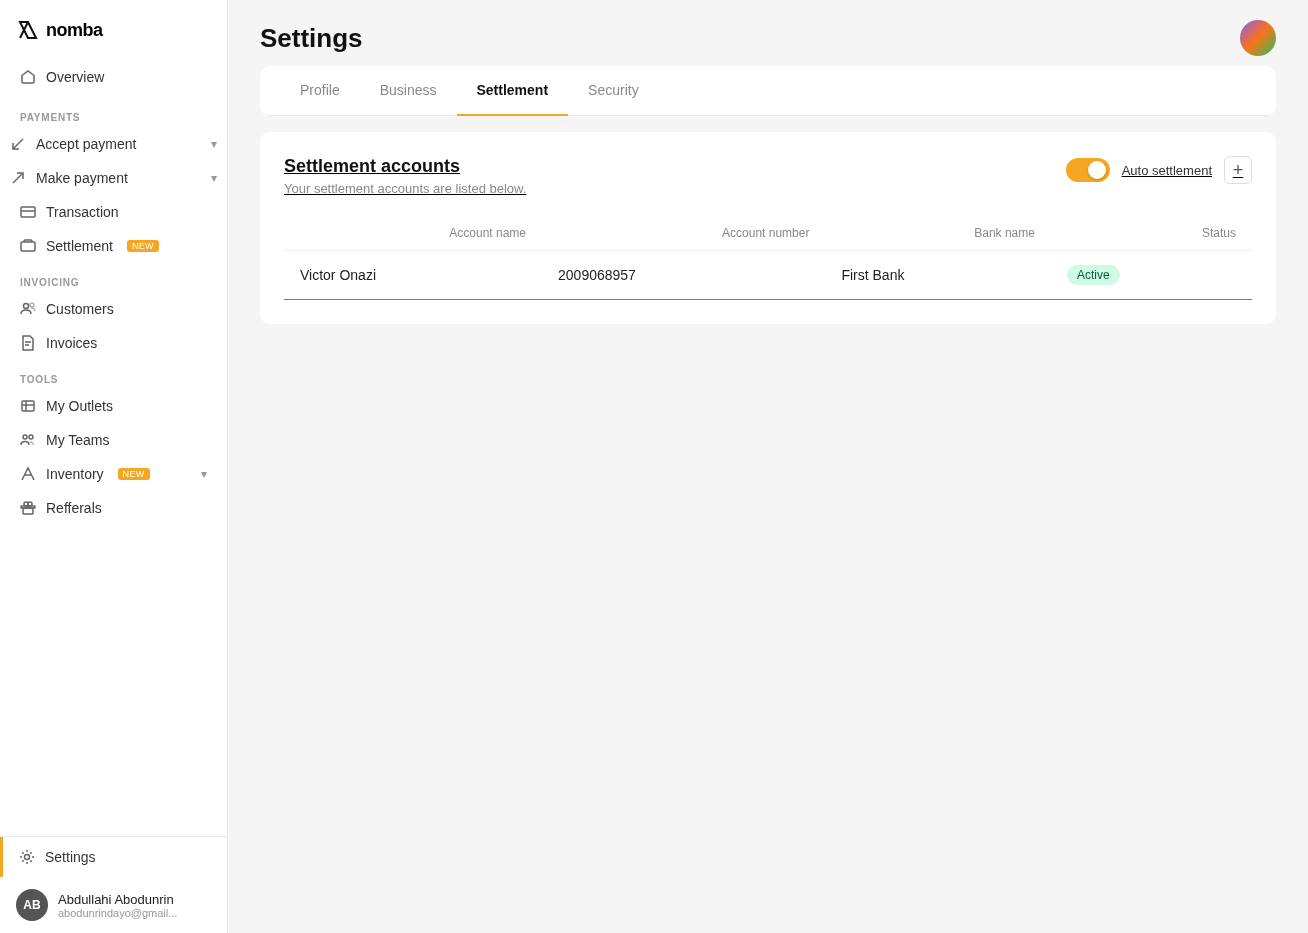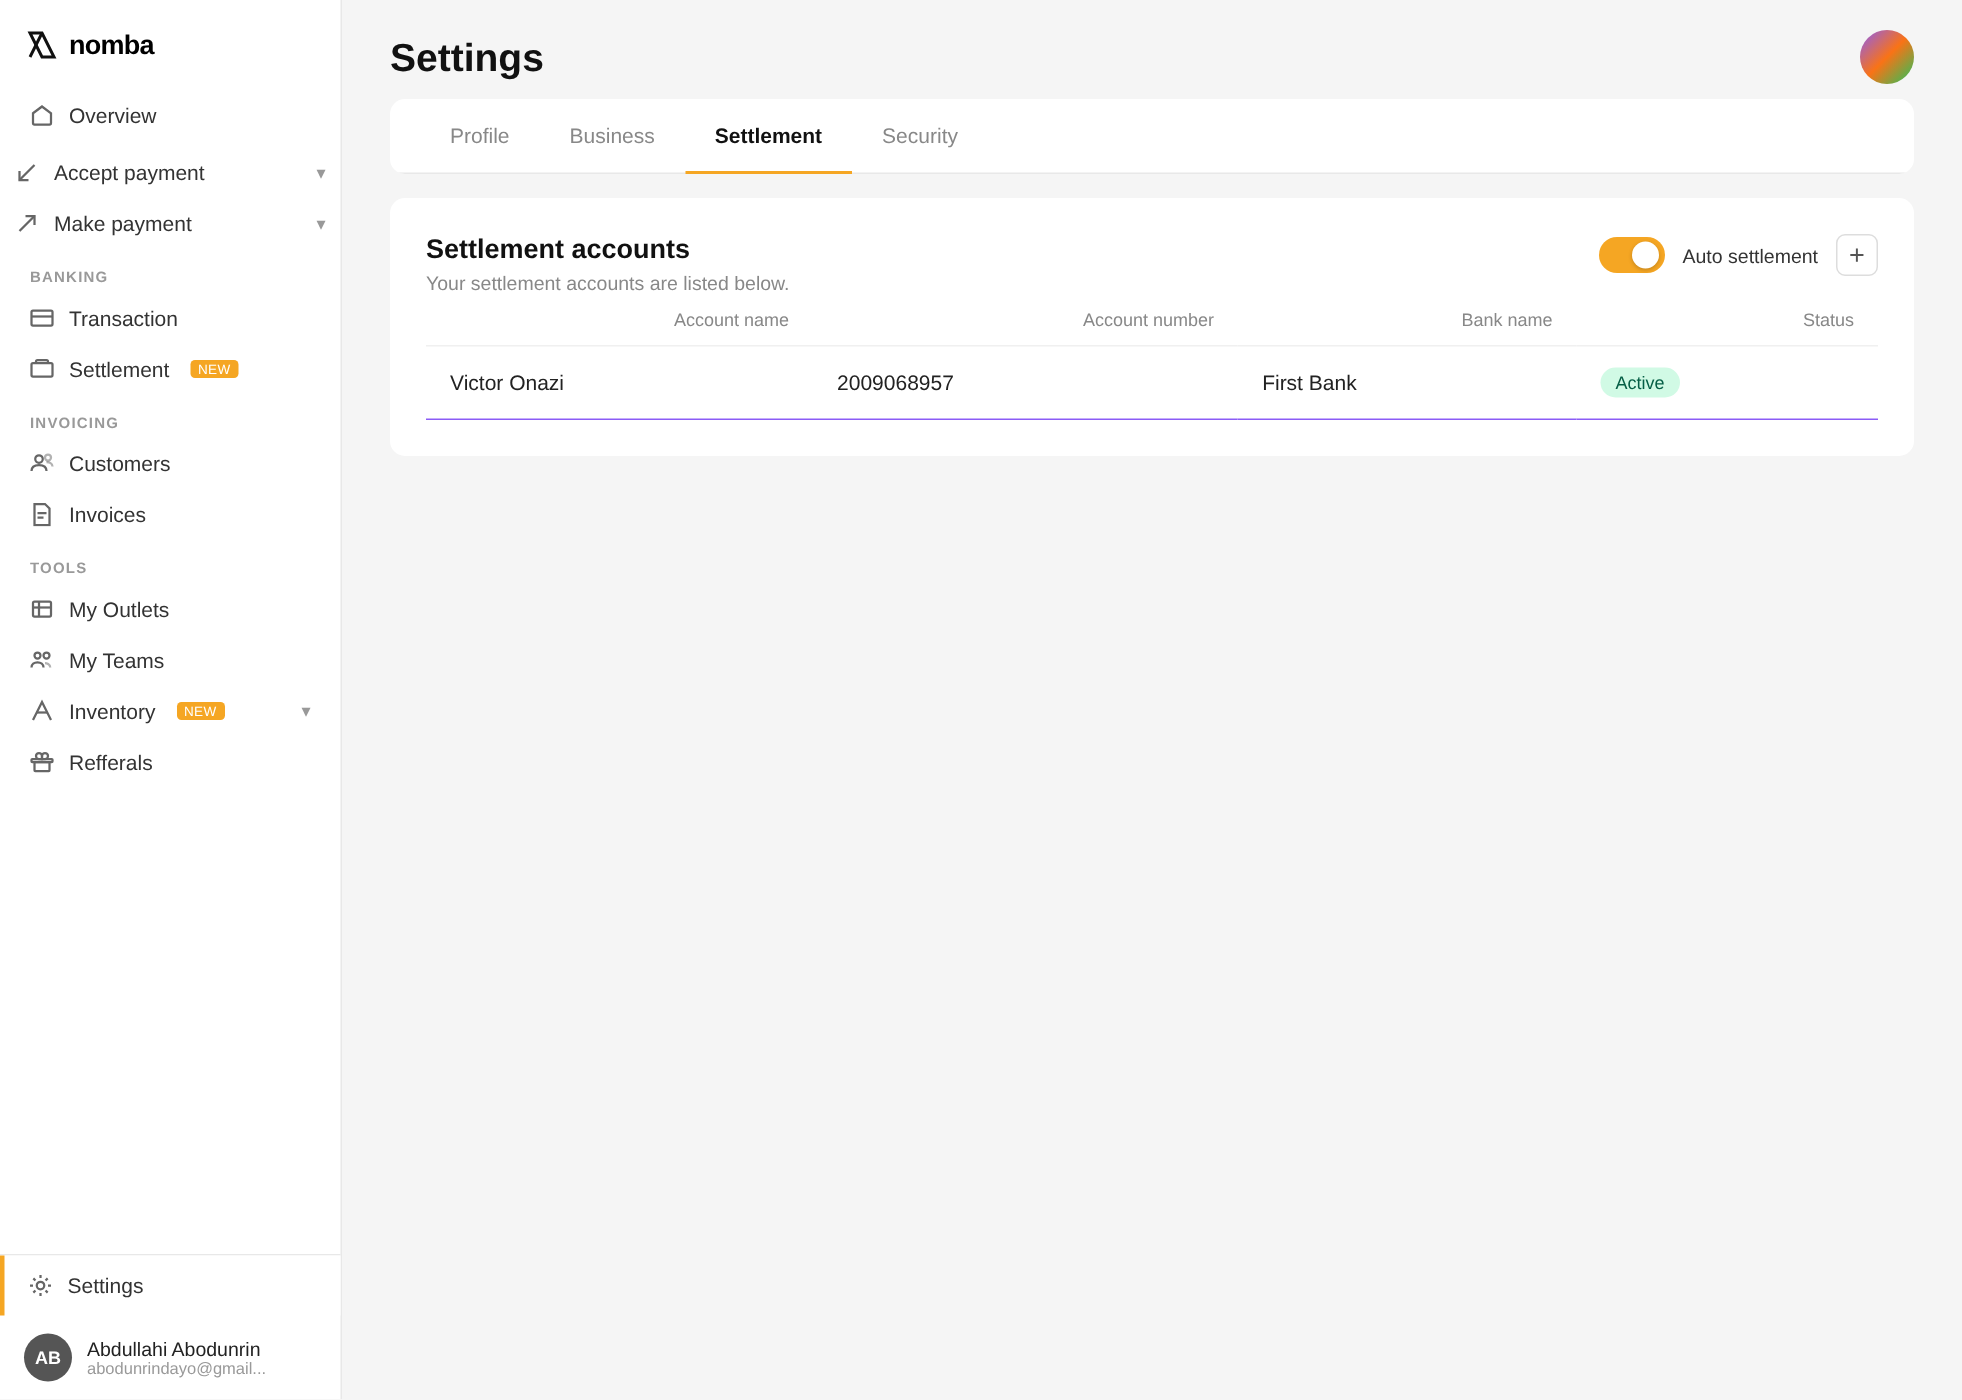--- a/index.html
+++ b/index.html
@@ -181,20 +181,22 @@
     .settlement-section {
       background: #fff;
       border-radius: 10px;
       margin: 16px 32px;
       padding: 24px;
     }
     .settlement-header {
       display: flex;
       align-items: flex-start;
       justify-content: space-between;
+      margin-bottom: 20px;
+      text-decoration: underline;
     }
     .settlement-title {
       font-size: 18px;
       font-weight: 700;
       color: #111;
       margin-bottom: 4px;
     }
     .settlement-subtitle {
       font-size: 13px;
       color: #888;
@@ -289,40 +291,40 @@
 
   <div class="nav-overview">
     <div class="nav-item">
       <svg class="nav-icon" viewBox="0 0 16 16" fill="none" stroke="currentColor" stroke-width="1.5">
         <path d="M2 6.5L8 2l6 4.5V13a1 1 0 01-1 1H3a1 1 0 01-1-1V6.5z"></path>
       </svg>
       <span>Overview</span>
     </div>
   </div>
 
+  <div class="nav-section-label">PAYMENTS</div>
   <div style="padding: 0 0;">
     <div class="nav-item">
       <svg class="nav-icon" viewBox="0 0 16 16" fill="none" stroke="currentColor" stroke-width="1.5">
         <line x1="13" y1="3" x2="3" y2="13"></line>
           <polyline points="3,7 3,13 9,13"></polyline>
       </svg>
       <span>Accept payment</span>
       <span class="nav-chevron">▾</span>
     </div>
     <div class="nav-item">
       <svg class="nav-icon" viewBox="0 0 16 16" fill="none" stroke="currentColor" stroke-width="1.5">
         <line x1="3" y1="13" x2="13" y2="3"></line>
           <polyline points="7,3 13,3 13,9"></polyline>
       </svg>
       <span>Make payment</span>
       <span class="nav-chevron">▾</span>
     </div>
   </div>
 
-  <div class="nav-section-label">BANKING</div>
   <div style="padding: 0 10px;">
     <div class="nav-item">
       <svg class="nav-icon" viewBox="0 0 16 16" fill="none" stroke="currentColor" stroke-width="1.5">
         <rect x="1" y="3" width="14" height="10" rx="1"></rect>
         <line x1="1" y1="7" x2="15" y2="7"></line>
       </svg>
       <span>Transaction</span>
     </div>
     <div class="nav-item">
       <svg class="nav-icon" viewBox="0 0 16 16" fill="none" stroke="currentColor" stroke-width="1.5">

